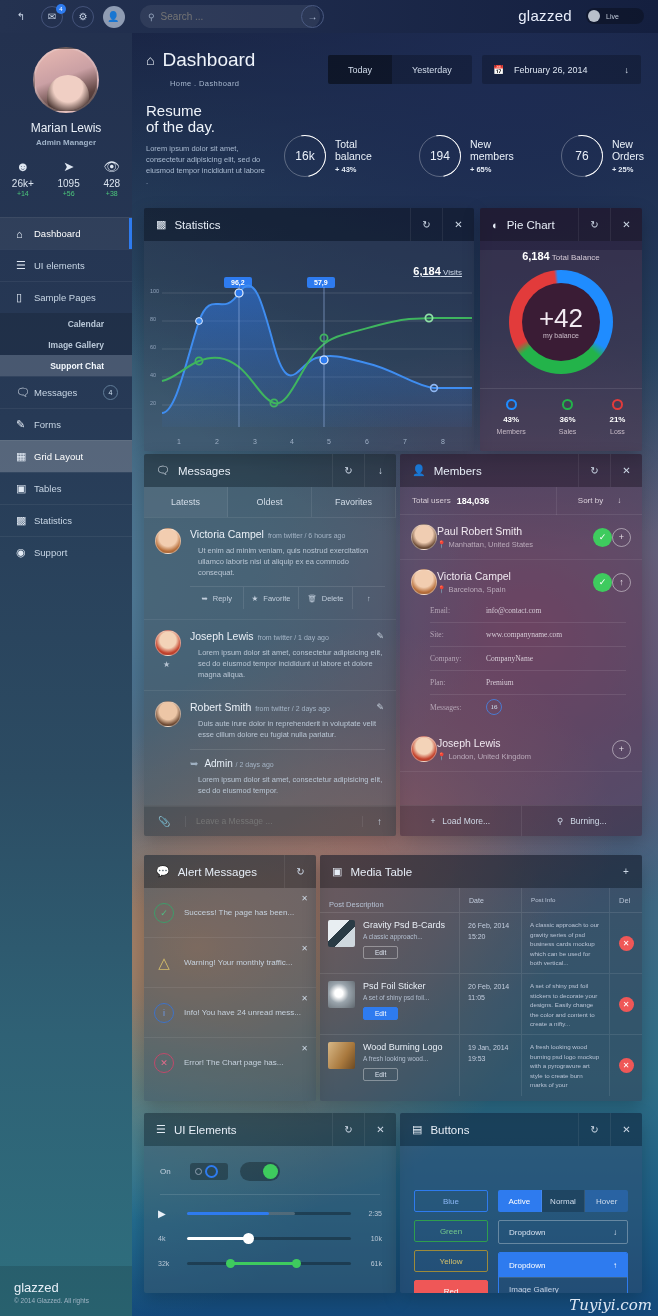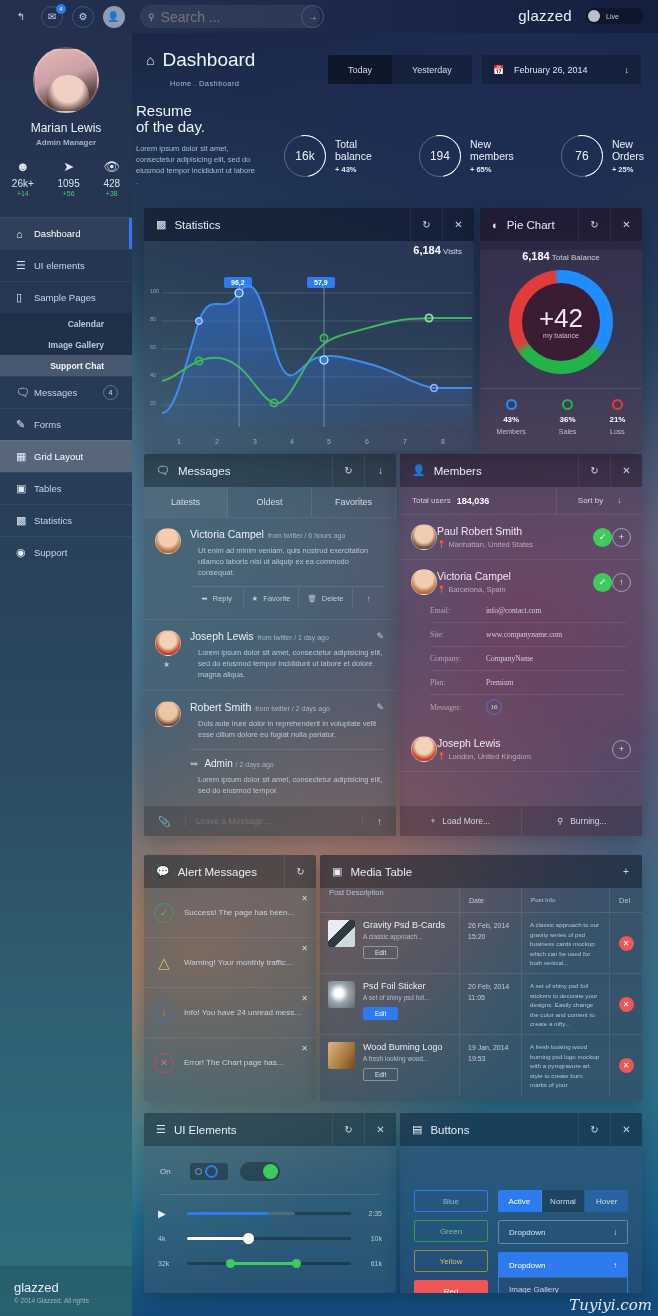--- a/index.html
+++ b/index.html
@@ -32,21 +32,21 @@
     background:linear-gradient(90deg,#243250 0%,#1d2a4b 45%,#141f3f 100%); z-index:20; }
   .tb-icons { position:absolute; left:10px; top:0; height:33px; display:flex; align-items:center; gap:9px; }
   .tb-ic { width:22px;height:22px;border-radius:50%; display:flex; align-items:center; justify-content:center;
     color:#c6d2e4; font-size:10px; position:relative; }
   .tb-ic.ring { border:1px solid #44537a; }
   .tb-ic.filled { background:#8f9cb3; color:#2b3450; }
   .tb-badge { position:absolute; top:-3px; right:-4px; background:#2e7bef; color:#fff;
     font-size:6px; border-radius:50%; width:10px;height:10px; display:flex;align-items:center;justify-content:center; }
   .search-wrap { position:absolute; left:140px; top:5px; width:180px; height:23px;
     background:rgba(255,255,255,.07); border-radius:12px; display:flex; align-items:center; padding:0 8px; }
-  .search-wrap input { background:transparent;border:0;outline:0;color:#aab8cf; font-size:14px;
+  .search-wrap input { background:transparent;border:0;outline:0;color:#aab8cf; font-size:10px;
     font-family:"Liberation Sans",sans-serif; flex:1; margin-left:6px; }
   .search-go { position:absolute; right:-4px; top:0px; width:23px;height:23px;border-radius:50%;
     border:1px solid #4a5a82; display:flex;align-items:center;justify-content:center; color:#b9c6dd;font-size:10px; }
   .brand-top { position:absolute; right:86px; top:7px; font-size:15px; color:#e9eefb; letter-spacing:.3px; }
   .live { position:absolute; right:14px; top:8px; width:58px;height:16px;border-radius:9px;
     background:rgba(0,0,0,.28); display:flex;align-items:center; padding:2px; }
   .live .knob { width:12px;height:12px;border-radius:50%;background:#b9c0cb; }
   .live span { font-size:7px; color:#c3ccdb; margin-left:6px; }
 
   
@@ -81,21 +81,21 @@
     background:rgba(0,0,0,.12); }
   .sb-footer .fb { font-size:13px; color:#e7eff7; }
   .sb-footer .fc { font-size:6.5px; color:#9fb4c4; margin-top:2px; }
 
   
   .pagehead { position:absolute; left:132px; top:33px; right:0; height:172px; }
   .ph-title { position:absolute; left:14px; top:16px; display:flex; align-items:center; gap:8px;
     font-size:19px; color:#eef3fa; font-weight:300; }
   .ph-home { font-size:14px; }
   .crumb { position:absolute; left:38px; top:46px; font-size:7.5px; color:#a8b8cf; letter-spacing:.4px; }
-  .resume { position:absolute; left:4px; top:70px; width:120px; }
+  .resume { position:absolute; left:14px; top:70px; width:120px; }
   .resume h2 { font-size:15px; font-weight:300; color:#eef3fa; line-height:16px; }
   .resume p { font-size:7.5px; color:#a9bad0; line-height:11px; margin-top:8px; }
   .seg { position:absolute; right:17px; top:22px; display:flex; gap:10px; }
   .seg-g { display:flex; background:rgba(0,0,0,.22); border-radius:2px; overflow:hidden; }
   .seg-b { padding:0 20px; height:29px; display:flex;align-items:center; font-size:9px; color:#d3ddec; }
   .seg-b.on { background:rgba(0,0,0,.30); }
   .datebox { display:flex; align-items:center; gap:9px; background:rgba(0,0,0,.22); border-radius:2px;
     height:29px; padding:0 12px; font-size:9px; color:#dde5f1; }
   .datebox .dl { margin-left:28px; }
   .kpis { position:absolute; left:152px; right:14px; top:102px; display:flex; justify-content:space-between; }
@@ -116,21 +116,21 @@
     color:#e6edf6; font-size:11.5px; font-weight:300; }
   .phead .pi { margin:0 8px 0 12px; font-size:11px; }
   .phead .sp { flex:1; }
   .hbtn { width:32px; height:33px; display:flex;align-items:center;justify-content:center;
     color:#cdd8e6; font-size:10px; border-left:1px solid rgba(255,255,255,.07); }
   .pbody { background:rgba(255,255,255,.05); }
 
   
   #p-stats { left:144px; top:208px; width:330px; height:243px; background:rgba(20,26,48,.30); }
   .chartwrap { position:relative; height:210px; }
-  .visits { position:absolute; right:12px; top:3px; font-size:8px; color:#cdd8e8; }
+  .visits { position:absolute; right:12px; top:24px; font-size:8px; color:#cdd8e8;text-decoration:underline; }
   .visits b { font-size:11px; color:#fff; }
   .tip { position:absolute; background:#2e7bef; color:#fff; font-size:7px; font-weight:bold;
     padding:2px 7px; border-radius:2px; }
   .xlab { position:absolute; bottom:6px; font-size:7px; color:#9fb0c6; }
   .ylab { position:absolute; left:6px; font-size:5.5px; color:#8fa2ba; }
 
   
   #p-pie { left:480px; top:208px; width:162px; height:243px; background:rgba(55,24,48,.45); }
   .pie-total { text-align:center; margin-top:9px; font-size:8px; color:#d4cad6; }
   .pie-total b { font-size:11px; color:#fff; }
@@ -739,21 +739,21 @@
 
 <div class="panel" id="p-media">
   <div class="phead">
     <span class="pi">▣</span>
     <span>Media Table</span>
     <span class="sp"></span>
     <span class="hbtn" style="border-left:0">+</span>
   </div>
   <div class="pbody" style="height:213px;">
     <div class="mt-head">
-      <div class="c1" style="display:block;padding-top:0;">Post Description</div>
+      <div class="c1" style="display:block;padding-top:12px;">Post Description</div>
       <div class="c2">Date</div>
       <div class="c3">Post Info</div>
       <div class="c4" style="border-right:0;justify-content:flex-start;padding-left:9px;">Del</div>
     </div>
 
     <div class="mt-row">
       <div class="c1">
         <div class="thumb th1"></div>
         <div>
           <div class="mt-t">Gravity Psd B-Cards</div>

